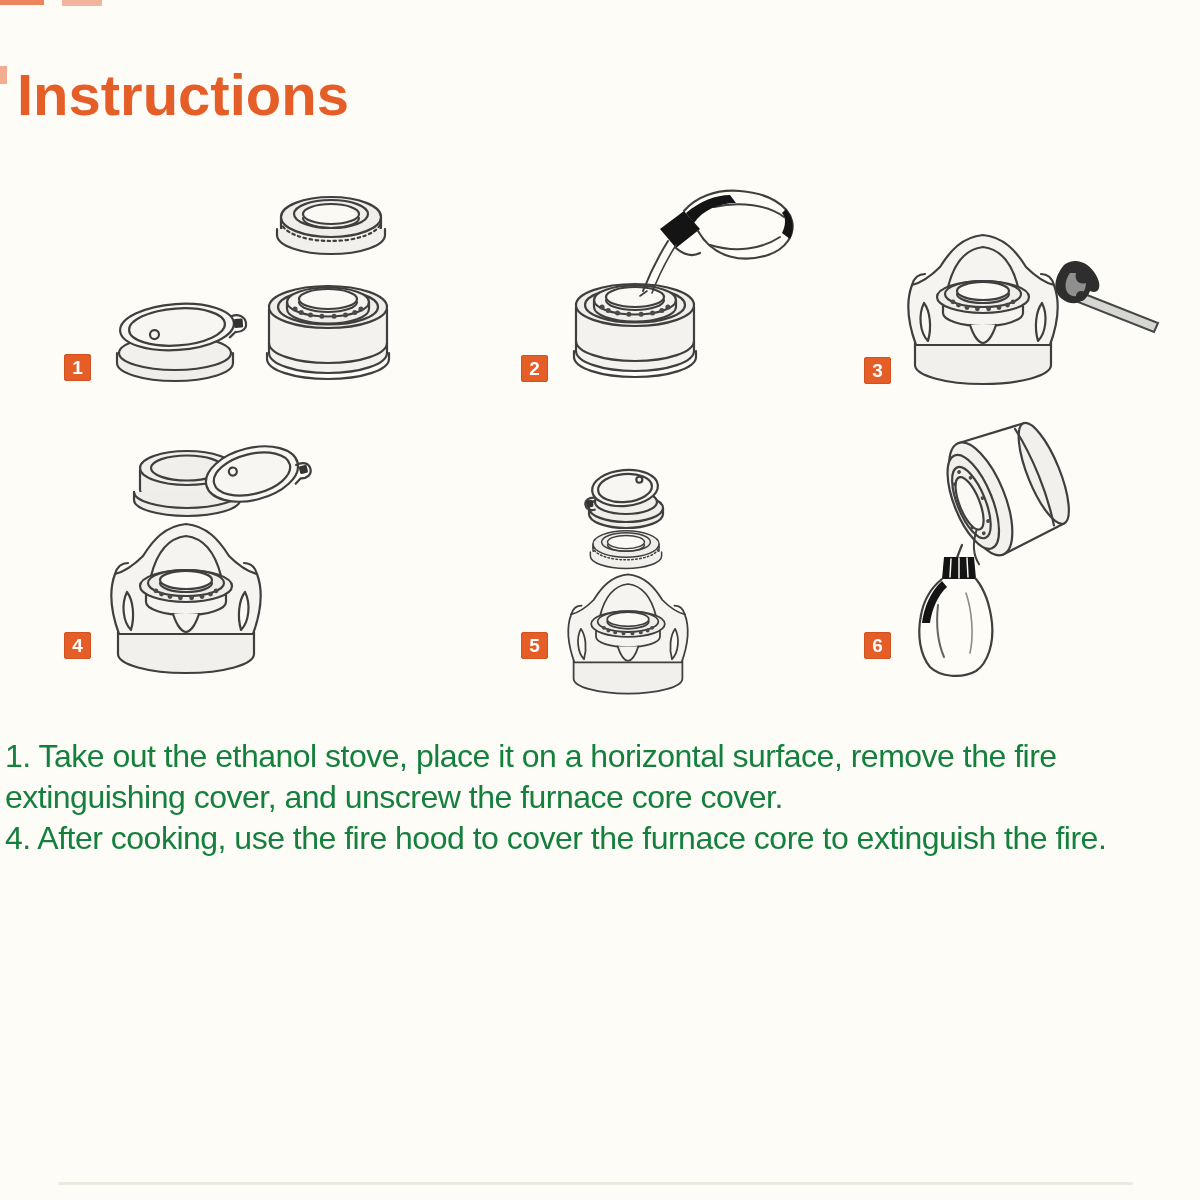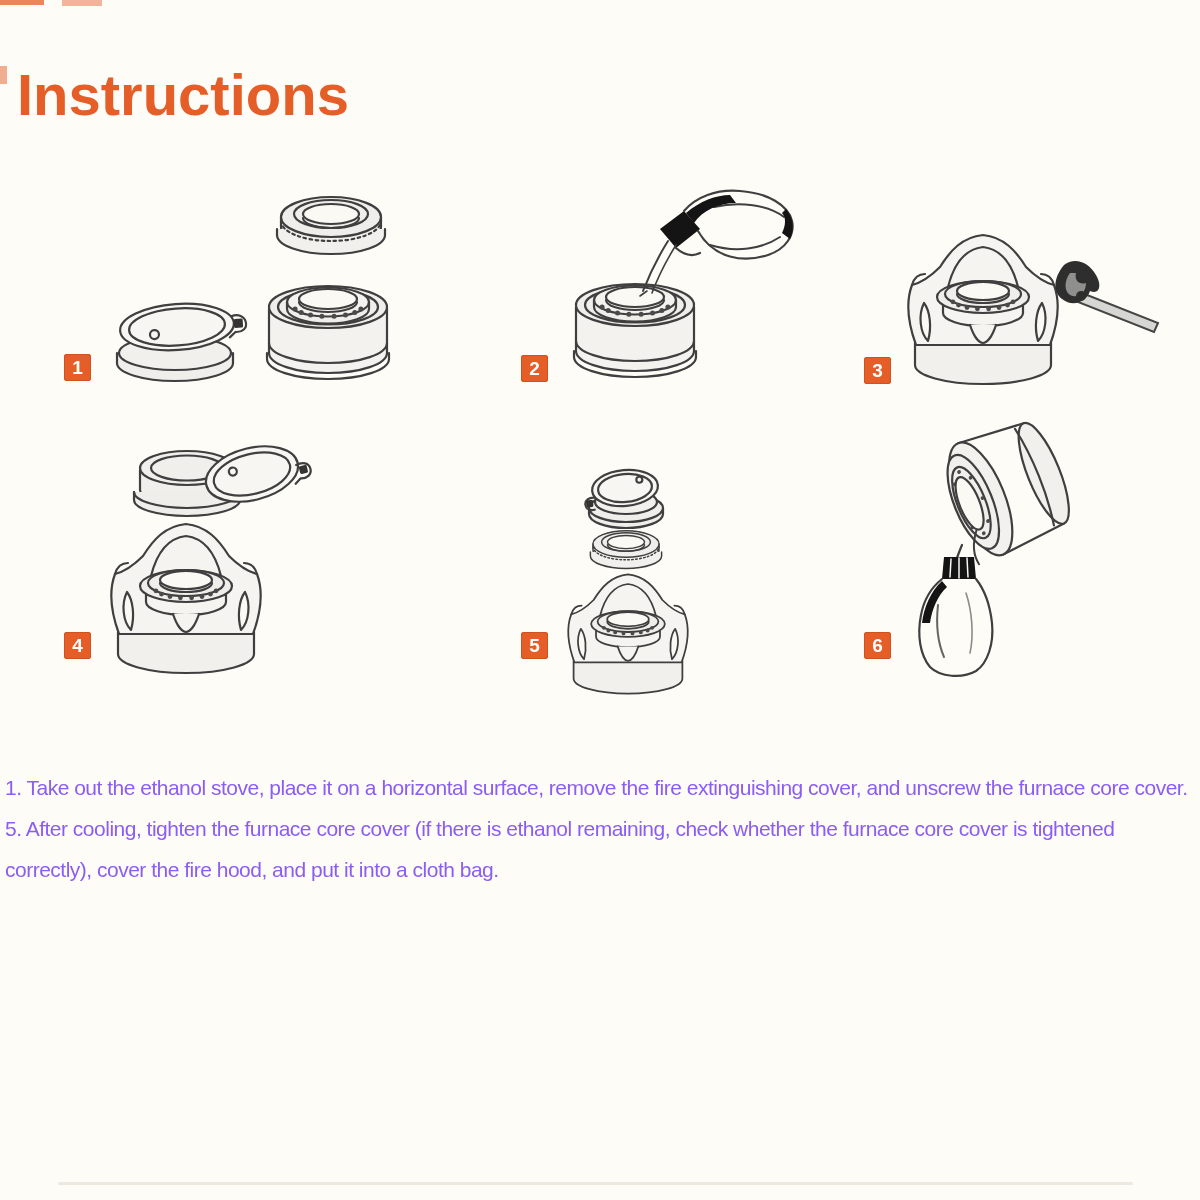--- a/index.html
+++ b/index.html
@@ -4,22 +4,22 @@
 <style>
   html,body{margin:0;padding:0;}
   body{font-family:"Liberation Sans", sans-serif;}
   #page{position:relative;width:1200px;height:1200px;background:#fdfcf7;overflow:hidden;}
   #title{position:absolute;left:17px;top:22px;font-size:58px;font-weight:bold;letter-spacing:0px;color:#e55e28;}
   .fig{position:absolute;}
   .fig svg{display:block;}
   .badge{position:absolute;width:27px;height:27px;background:#e55e28;border-radius:3px;
          display:flex;align-items:center;justify-content:center;
          color:#fff;font-weight:bold;font-size:19px;box-shadow:0 0 0 1px #d1511f inset;}
-  #instructions{position:absolute;left:5px;top:767px;width:1190px;color:#8b5cf6;
-                font-size:21px;line-height:41px;letter-spacing:-0.5px;}
+  #instructions{position:absolute;left:5px;top:736px;width:1190px;color:#15803d;
+                font-size:32px;line-height:41px;letter-spacing:-0.5px;}
   #instructions p{margin:0;padding:0;}
   .artifact{position:absolute;background:#e55e28;}
   #bottom-line{position:absolute;left:58px;top:1182px;width:1075px;height:3px;background:#ecealy;
                background:#eceade;border-radius:2px;}
   .sketch{stroke:#3f3f3f;stroke-width:2.2;fill:none;stroke-linecap:round;stroke-linejoin:round;}
 </style>
 </head>
 <body>
 
 <div id="page">
@@ -235,17 +235,17 @@
         <path d="M92,204 C81,214 74,230 72,246 L80,246 C82,232 88,218 97,210 Z" fill="#141414" stroke="none"></path>
       </g>
     </svg>
   </div>
   <div class="badge" style="left:864px;top:632px">
     <span>6</span>
   </div>
 
   <div id="instructions">
     <p>1. Take out the ethanol stove, place it on a horizontal surface, remove the fire extinguishing cover, and unscrew the furnace core cover.</p>
-    <p>5. After cooling, tighten the furnace core cover (if there is ethanol remaining, check whether the furnace core cover is tightened correctly), cover the fire hood, and put it into a cloth bag.</p>
+    <p>4. After cooking, use the fire hood to cover the furnace core to extinguish the fire.</p>
   </div>
 
   <div id="bottom-line"></div>
 </div>
 
 </body></html>

